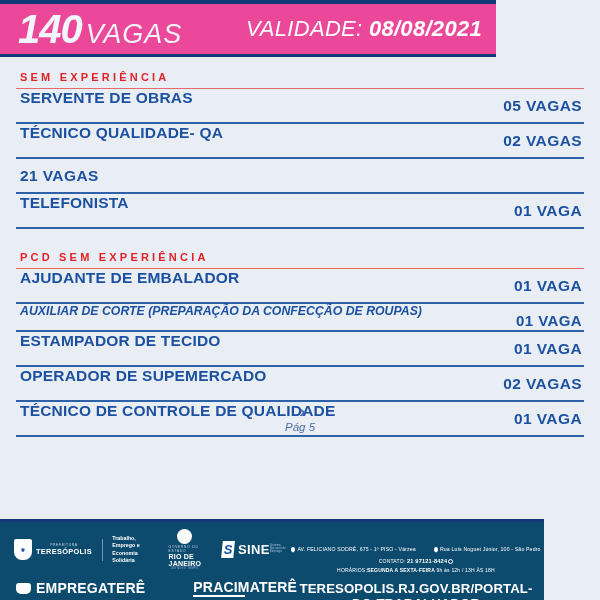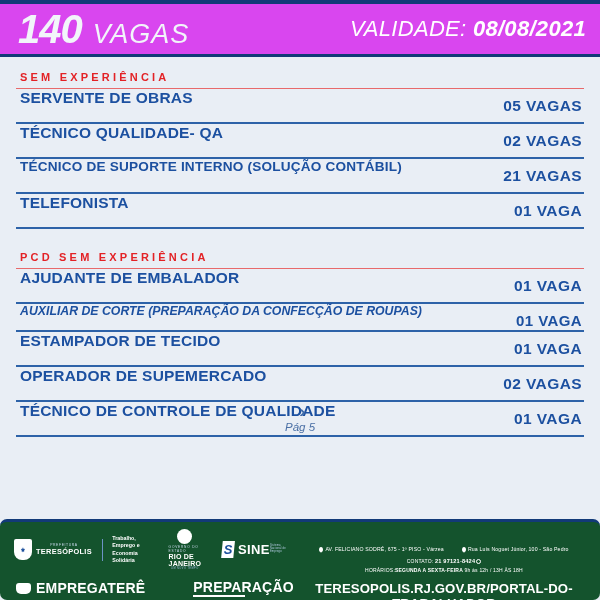--- a/index.html
+++ b/index.html
@@ -6,35 +6,35 @@
   html,body { width:600px; height:600px; }
   body {
     font-family:"Liberation Sans", sans-serif;
     background:#e9eef5;
     overflow:hidden;
     position:relative;
   }
 
   
   .header-banner{
-    position:absolute; left:0; top:0; width:600px; height:57px;
-    background:#d946ef;
+    position:absolute; left:0; top:0; width:496px; height:57px;
+    background:#ec4899;
     border-top:4px solid #123a78;
     border-bottom:3px solid #123a78;
     display:flex; align-items:center; justify-content:space-between;
     padding:0 14px 0 18px;
   }
   .header-left{ display:flex; align-items:baseline; color:#ffffff; }
   .header-count{
     font-size:40px; font-weight:bold; font-style:italic;
     letter-spacing:-1px; line-height:1; color:#f2f5fa;
   }
   .header-vagas{
     font-size:27px; font-style:italic; font-weight:normal;
-    letter-spacing:1px; margin-left:11px; color:#f2f5fa;
+    letter-spacing:1px; margin-left:4px; color:#f2f5fa;
   }
   .header-validity{
     font-size:22px; font-style:italic; color:#ffffff; letter-spacing:.3px;
     white-space:nowrap;
   }
   .header-validity .vdate{ font-weight:bold; }
 
   
   .content{
     position:absolute; left:0; top:57px; width:600px; height:462px;
@@ -74,24 +74,23 @@
   .page-marker{
     position:absolute; left:0; top:405px; width:600px;
     display:flex; flex-direction:column; align-items:center;
     color:#4a6fa5;
   }
   .chevrons{ font-size:17px; line-height:14px; letter-spacing:-5px; color:#3f6aa8; }
   .page-label{ font-size:11.5px; font-style:italic; color:#4a6fa5; margin-top:2px; }
 
   
   .footer{
-    position:absolute; left:0; bottom:0; width:600px; height:81px;
-    background:#14532d; border-top:3px solid #123a78;
+    position:absolute; left:0; bottom:0; width:544px; height:81px;
+    background:#0c4a6e; border-top:3px solid #123a78;
     display:flex;
-    border-radius:7px;
   }
   .footer-left{ width:288px; position:relative; }
   .footer-right{ flex:1; position:relative; color:#ffffff;margin-top:16px; }
 
   .logo-row1{
     display:flex; align-items:center; gap:10px;
     padding:7px 0 0 14px;
   }
   .crest{
     width:18px; height:21px; background:#ffffff;
@@ -190,21 +189,20 @@
 
   <div class="job-row">
     <span class="job-title">SERVENTE DE OBRAS</span>
     <span class="job-count">05   VAGAS</span>
   </div>
   <div class="job-row">
     <span class="job-title">TÉCNICO QUALIDADE- QA</span>
     <span class="job-count">02 VAGAS</span>
   </div>
   <div class="job-row wide">
-    <span class="job-title">TÉCNICO DE SUPORTE INTERNO (SOLUÇÃO CONTÁBIL)</span>
     <span class="job-count">21 VAGAS</span>
   </div>
   <div class="job-row">
     <span class="job-title">TELEFONISTA</span>
     <span class="job-count">01   VAGA</span>
   </div>
 
   <div class="section-head second">PCD SEM EXPERIÊNCIA</div>
 
   <div class="job-row">
@@ -266,21 +264,21 @@
         </span>
       </span>
     </div>
 
     <div class="logo-row2">
       <span class="emp-logo">
         <span class="emp-icon"></span>
         <span class="emp-name">EMPREGATERÊ</span>
       </span>
       <span class="prac-wrap">
-        <span class="prac-name">PREPARAÇÃO</span>
+        <span class="prac-name">PRACIMATERÊ</span>
         <span class="prac-underline"></span>
       </span>
     </div>
   </div>
 
   <div class="footer-right">
 
     <div class="addr-line">
       <span class="addr-item">
         <span class="pin"></span>

